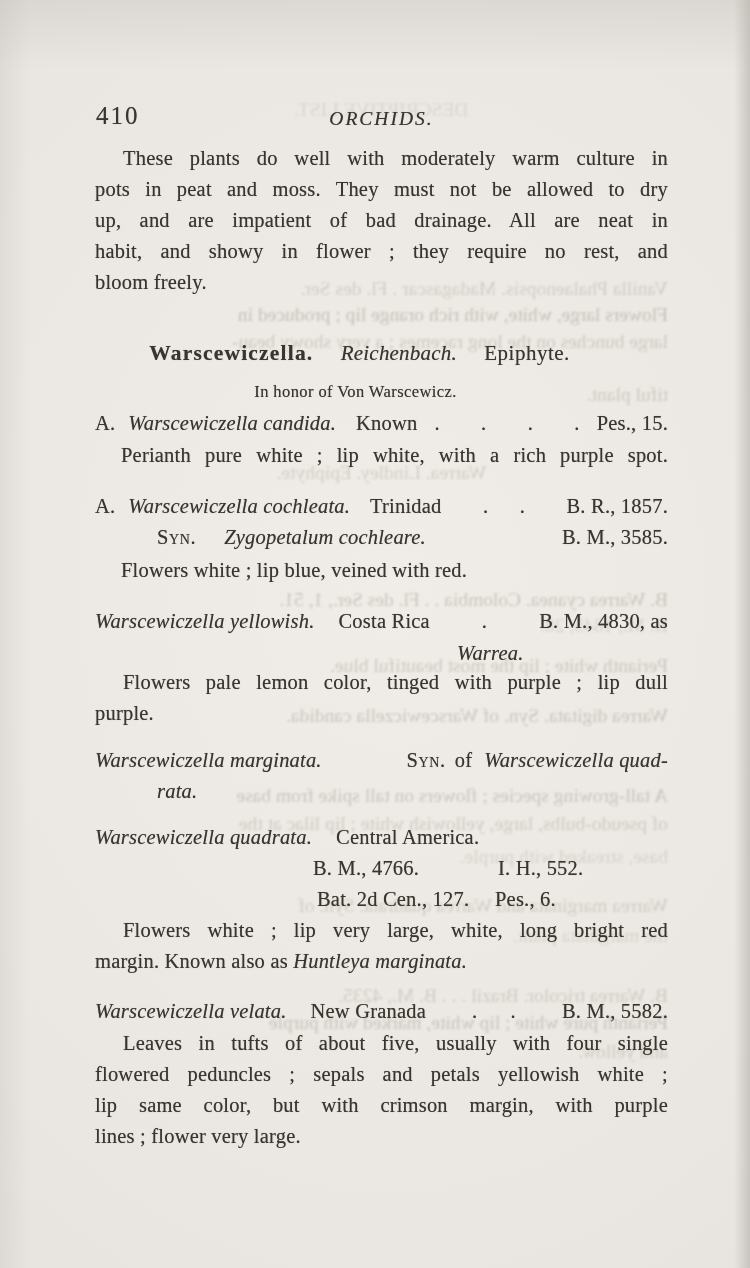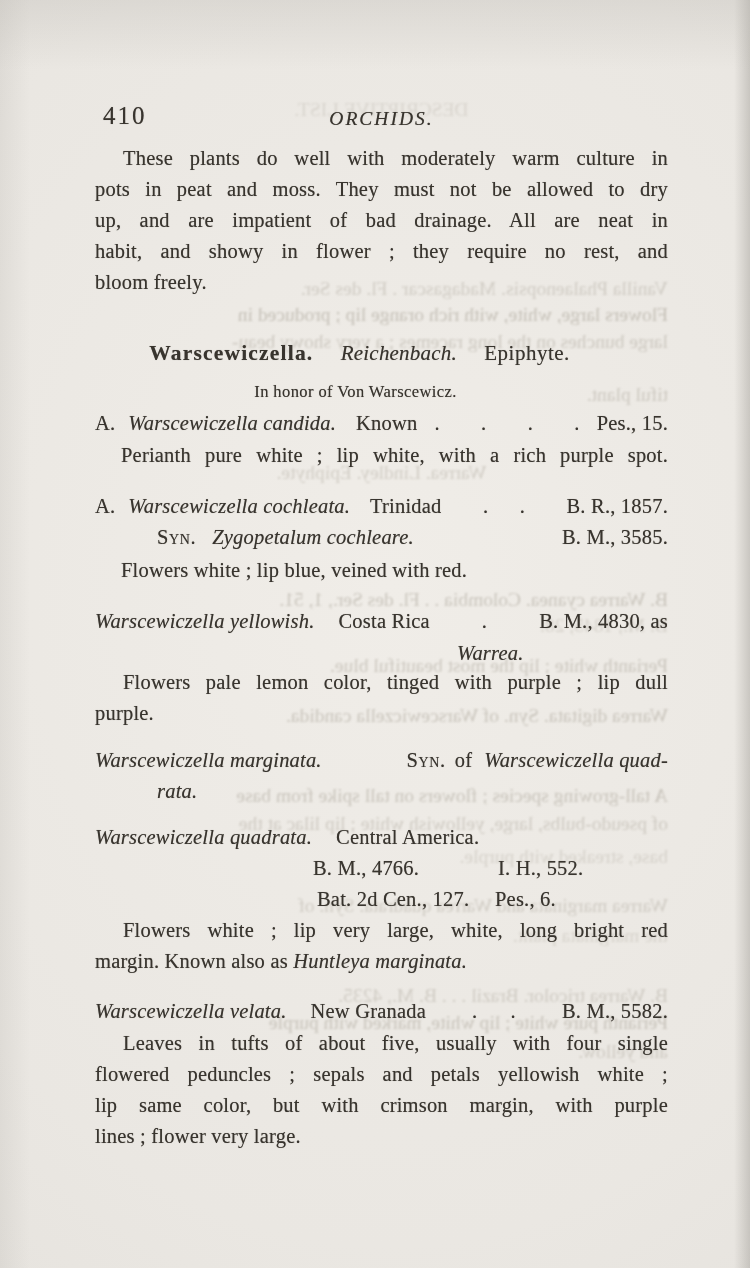--- a/index.html
+++ b/index.html
@@ -67,21 +67,21 @@
   <div class="ghost" style="top:784px;opacity:.38;">A tall-growing species ; flowers on tall spike from base</div>
   <div class="ghost" style="top:812px;opacity:.32;">of pseudo-bulbs, large, yellowish white ; lip lilac at the</div>
   <div class="ghost" style="top:845px;opacity:.24;">base, streaked with purple.</div>
   <div class="ghost" style="top:894px;opacity:.30;">Warrea marginata and Warrea quadrata.   Syn. of</div>
   <div class="ghost" style="top:924px;opacity:.22;">the marginata plant.</div>
   <div class="ghost" style="top:984px;opacity:.30;">B. Warrea tricolor.   Brazil  .  .  .  B. M., 4235.</div>
   <div class="ghost" style="top:1011px;opacity:.38;">Perianth pure white ; lip white, marked with purple</div>
   <div class="ghost" style="top:1040px;opacity:.30;">and yellow.</div>
 
   <div class="line" style="top:100px;">
-    <span class="abs pagenum" style="left:8px;top:0;">410</span>
+    <span class="abs pagenum" style="left:1px;top:0;">410</span>
     <span class="abs runhead" style="left:0;right:0;top:3px;text-align:center;">ORCHIDS.</span>
   </div>
 
   <div class="line just indent" style="top:143px;">These plants do well with moderately warm culture in</div>
   <div class="line just" style="top:174px;">pots in peat and moss.  They must not be allowed to dry</div>
   <div class="line just" style="top:205px;">up, and are impatient of bad drainage.  All are neat in</div>
   <div class="line just" style="top:236px;">habit, and showy in flower ; they require no rest, and</div>
   <div class="line" style="top:267px;">bloom freely.</div>
 
   <div class="line" style="top:338px;text-align:center;transform:translateX(-22px);">
@@ -102,21 +102,21 @@
 
   <div class="line flexrow" style="top:491px;">
     <span>A.</span>
     <span class="ital" style="margin-left:13px;">Warscewiczella cochleata.</span>
     <span style="margin-left:20px;">Trinidad</span>
     <span class="leader" style="word-spacing:26px;">. .</span>
     <span>B. R., 1857.</span>
   </div>
   <div class="line flexrow" style="top:522px;">
     <span class="syn" style="margin-left:62px;">Syn.</span>
-    <span class="ital" style="margin-left:16px;text-align:right;">Zygopetalum cochleare.</span>
+    <span class="ital" style="margin-left:28px;text-align:right;">Zygopetalum cochleare.</span>
     <span class="grow"></span>
     <span>B. M., 3585.</span>
   </div>
   <div class="line" style="top:555px;padding-left:26px;">Flowers white ; lip blue, veined with red.</div>
 
   <div class="line flexrow" style="top:606px;">
     <span class="ital">Warscewiczella yellowish.</span>
     <span style="margin-left:24px;">Costa Rica</span>
     <span class="leader">.</span>
     <span>B. M., 4830, as</span>

